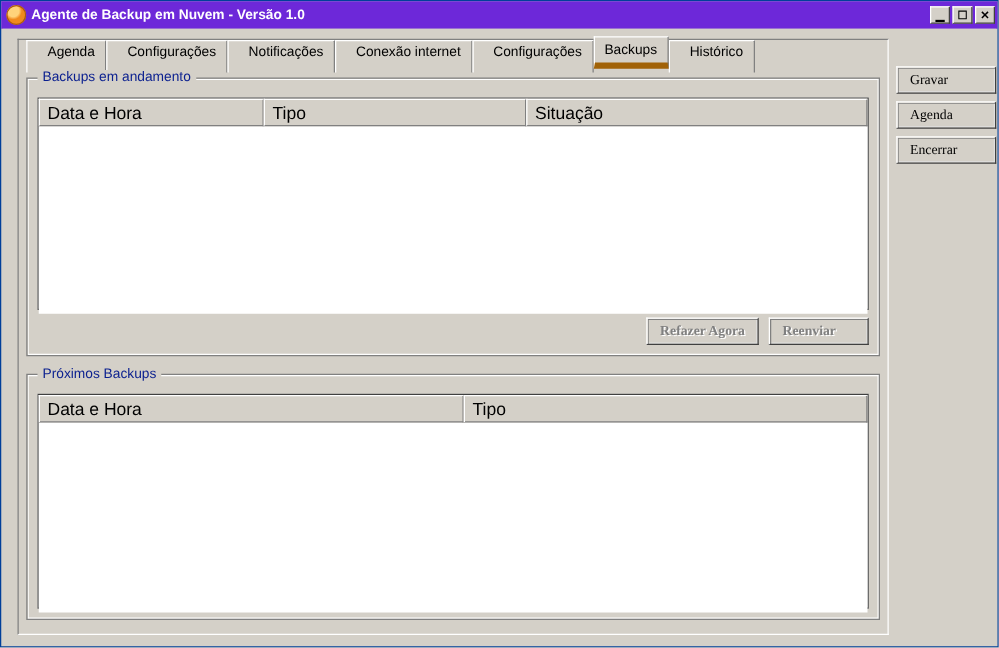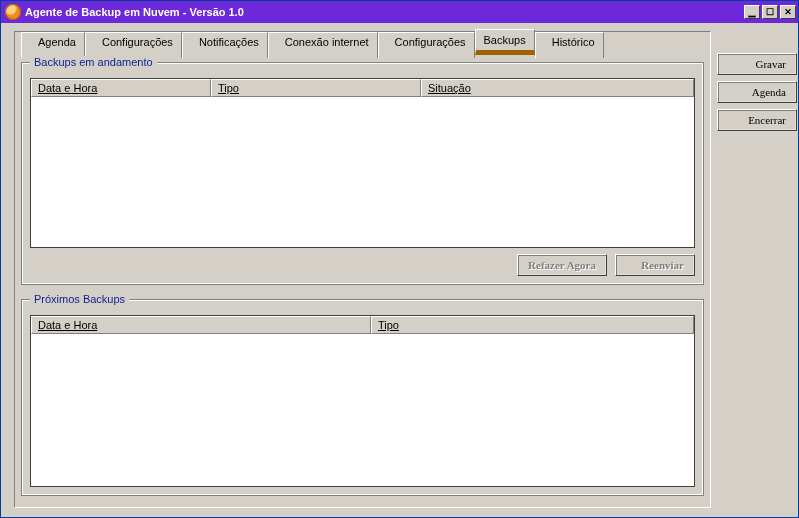--- a/index.html
+++ b/index.html
@@ -96,40 +96,39 @@
     width: 100%;
     border: 1px solid #404040;
     background: #fff;
   }
   .lv-header { display: flex; }
   .lv-col {
     background: #d4d0c8;
     border-top: 1px solid #fff; border-left: 1px solid #fff;
     border-right: 1px solid #808080; border-bottom: 1px solid #808080;
     padding: 2px 6px;
-    font-size: 11px;
-    text-decoration: underline;
+    font-size: 14px;
   }
   .lv-body { background: #fff; }
   .group1 .listview { height: 170px; }
   .group1 .lv-body { height: 150px; }
   .group2 .listview { height: 172px; }
   .group2 .lv-body { height: 152px; }
   .btnrow {
     display: flex; justify-content: flex-end; gap: 8px;
     margin-top: 6px;
   }
   .btn {
     min-width: 80px; height: 22px;
     background: #d4d0c8;
     border-top: 1px solid #fff; border-left: 1px solid #fff;
     border-right: 1px solid #404040; border-bottom: 1px solid #404040;
     box-shadow: 1px 1px 0 #808080 inset, -1px -1px 0 #dfdfdf inset;
     font-family: Tahoma; font-size: 11px;
-    text-align: right; padding: 0 10px;
+    text-align: left; padding: 0 10px;
     cursor: pointer;
   }
   .btn[disabled] { color: #808080; text-shadow: 1px 1px 0 #fff; cursor: default; font-weight: bold; }
   .sidebar { width: 72px; display: flex; flex-direction: column; gap: 6px; padding-top: 22px; }
 </style>
 </head>
 <body>
 
 <div class="window">
   <div class="titlebar">

